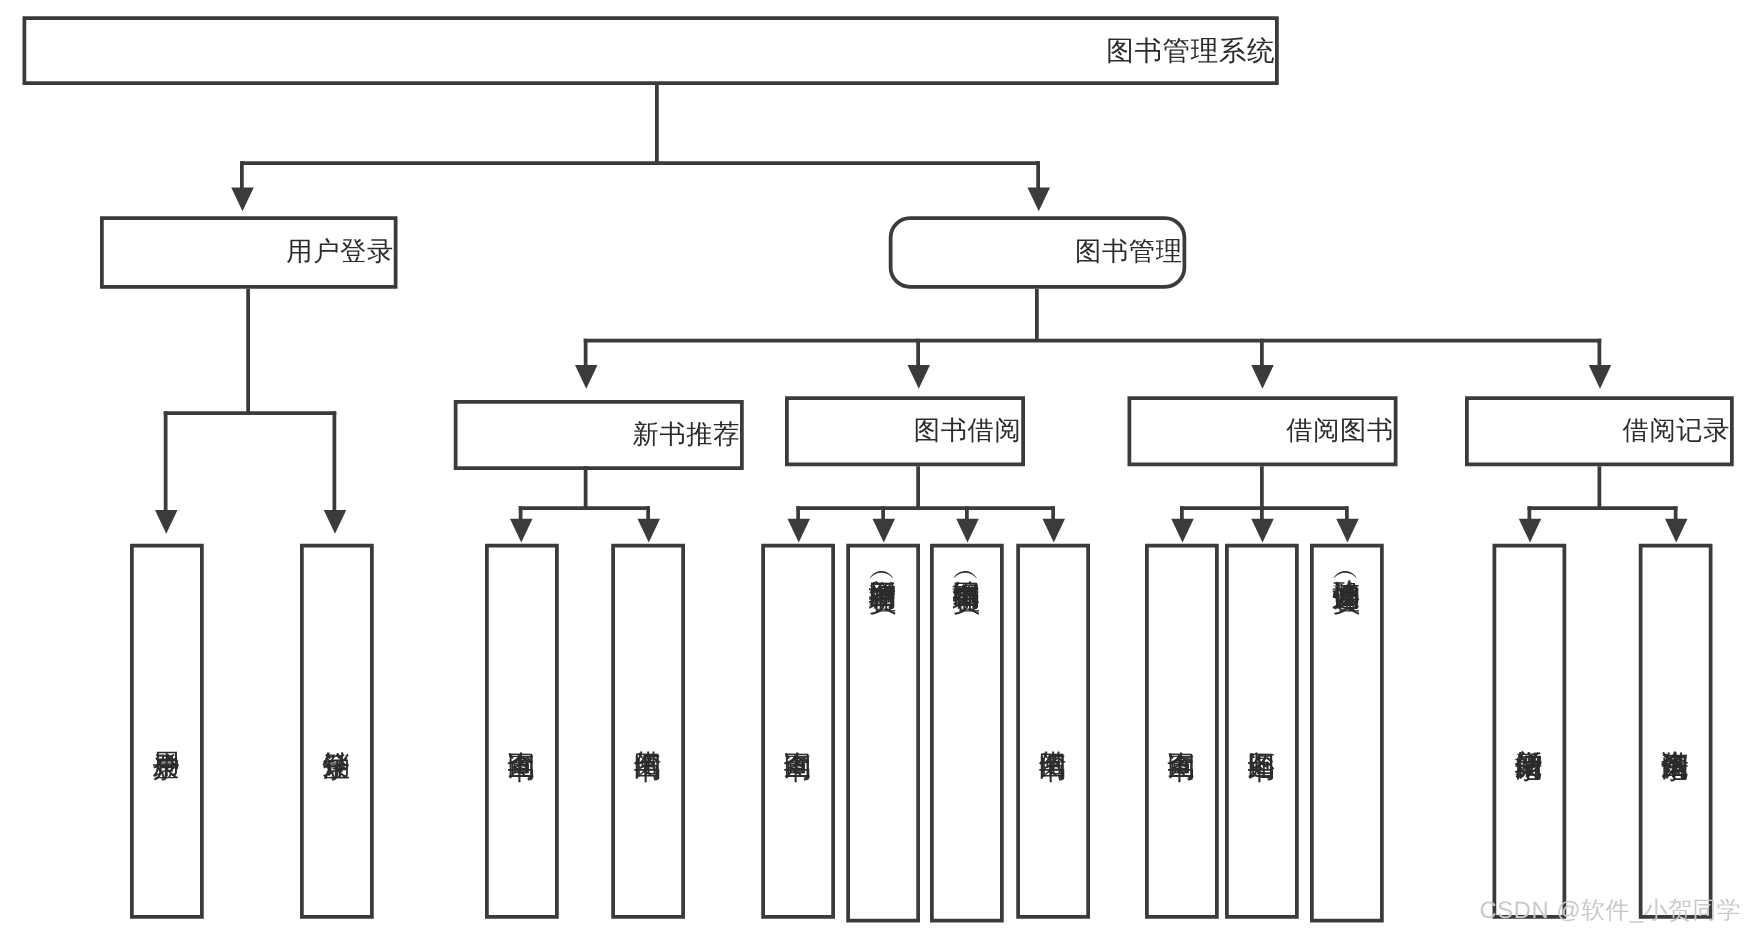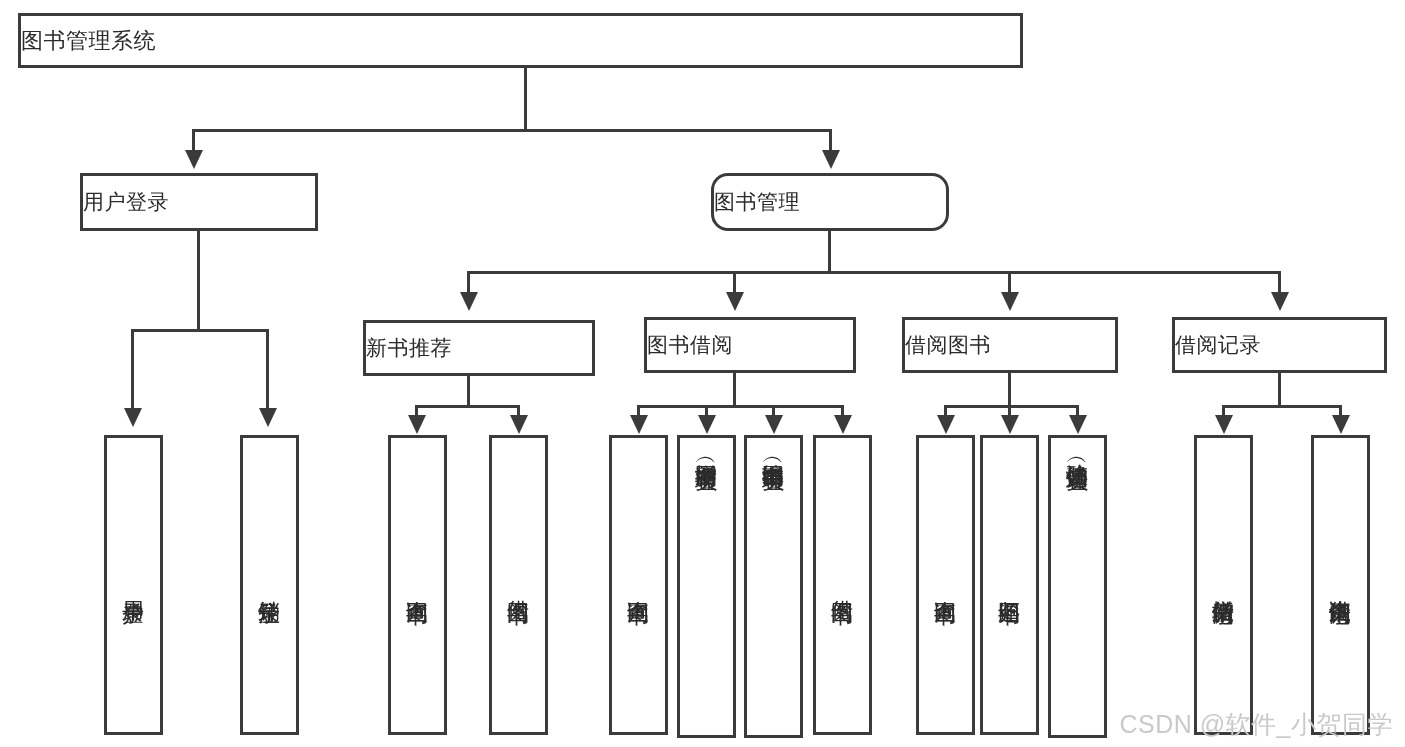--- a/index.html
+++ b/index.html
@@ -18,21 +18,21 @@
     overflow: hidden;
   }
   
   .node {
     position: absolute;
     box-sizing: border-box;
     border: 3px solid #3b3b3b;
     background: #ffffff;
     display: flex;
     align-items: center;
-    justify-content: flex-start;
+    justify-content: flex-end;
     color: #2b2b2b;
   }
   .node .label {
     display: block;
     text-align: center;
     line-height: 1.15;
     white-space: nowrap;
   }
   
   .node.horiz .label {
@@ -75,21 +75,21 @@
     border-left: 9px solid transparent;
     border-right: 9px solid transparent;
     border-top: 19px solid #3b3b3b;
   }
 
   
   #watermark {
     position: absolute;
     right: 12px;
     bottom: 6px;
-    font-size: 25px;
+    font-size: 19px;
     color: #c9c9c9;
     letter-spacing: 0.5px;
     user-select: none;
     white-space: nowrap;
   }
 </style>
 </head>
 <body>
 
 <div id="canvas">
@@ -128,21 +128,21 @@
   <div class="line vline" style="left:733px; top:271px; width:3px; height:22px;"></div>
   <div class="arrow" style="left:726px; top:292px;"></div>
   <div class="line vline" style="left:1008px; top:271px; width:3px; height:22px;"></div>
   <div class="arrow" style="left:1001px; top:292px;"></div>
   <div class="line vline" style="left:1278px; top:271px; width:3px; height:22px;"></div>
   <div class="arrow" style="left:1271px; top:292px;"></div>
 
   <div class="node horiz" style="left:363px; top:320px; width:232px; height:56px;">
     <span class="label">新书推荐</span>
   </div>
-  <div class="node horiz" style="left:644px; top:317px; width:212px; height:56px;">
+  <div class="node horiz" style="left:628px; top:317px; width:192px; height:56px;">
     <span class="label">图书借阅</span>
   </div>
   <div class="node horiz" style="left:902px; top:317px; width:216px; height:56px;">
     <span class="label">借阅图书</span>
   </div>
   <div class="node horiz" style="left:1172px; top:317px; width:215px; height:56px;">
     <span class="label">借阅记录</span>
   </div>
 
   <div class="line vline" style="left:467px; top:373px; width:3px; height:34px;"></div>

